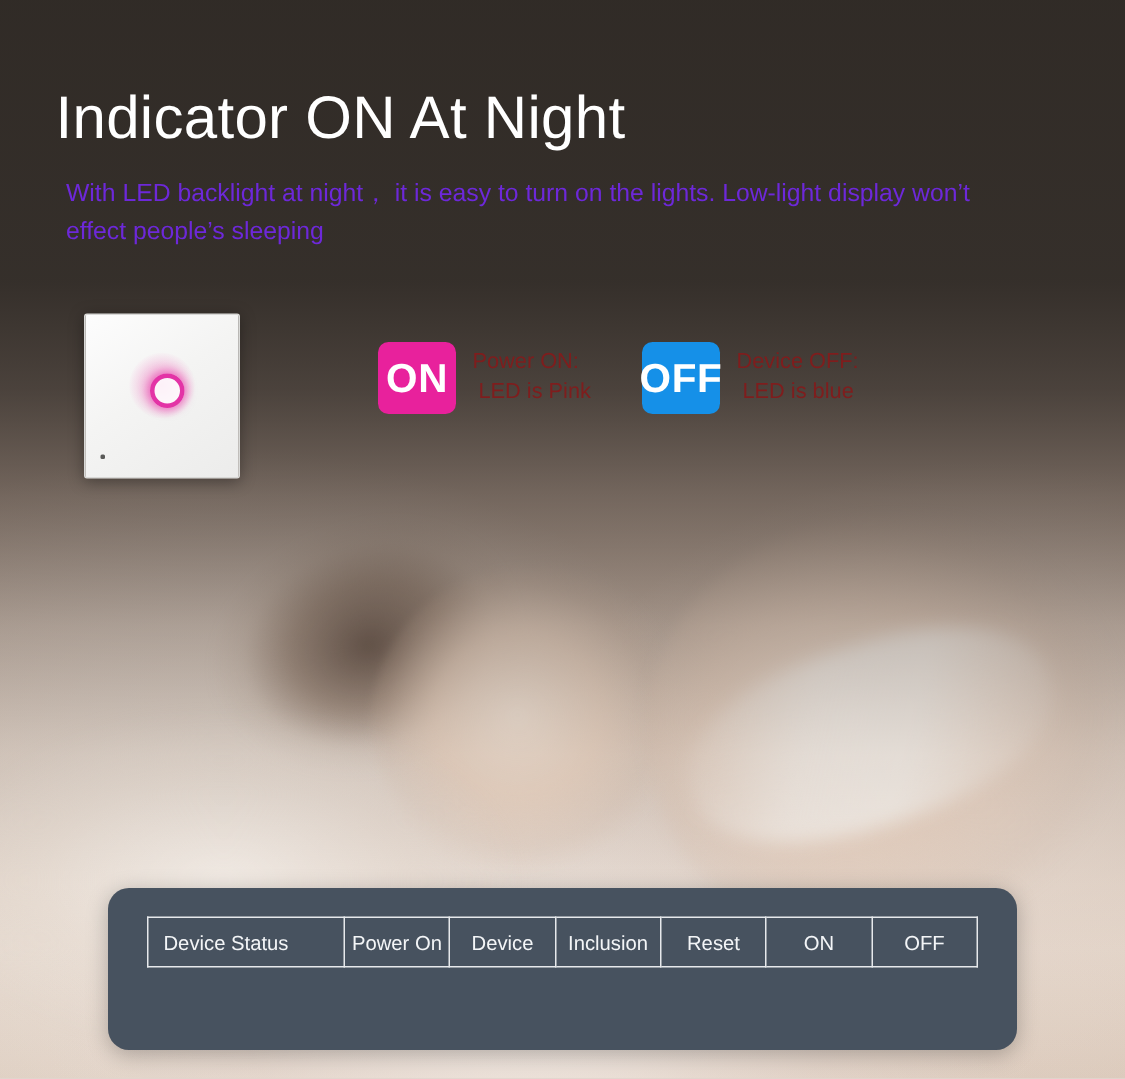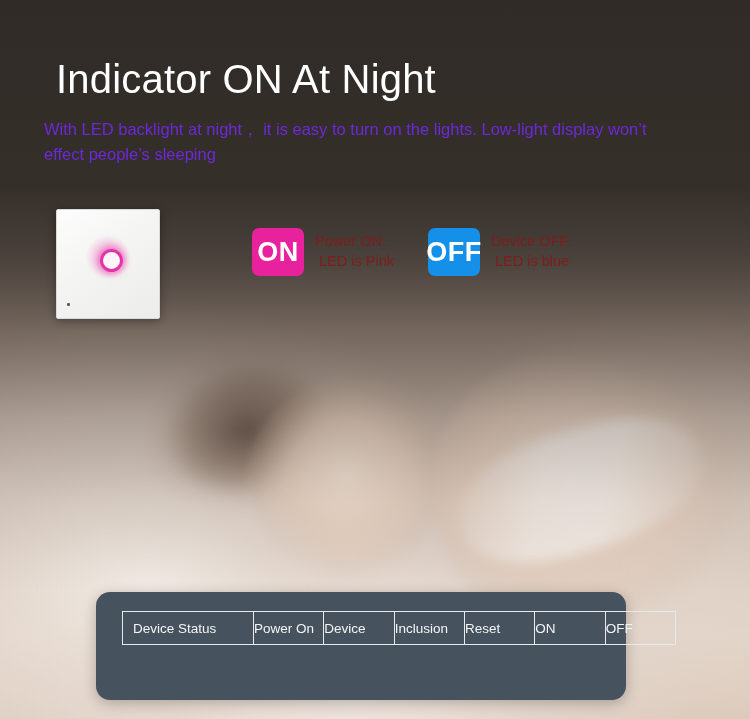--- a/index.html
+++ b/index.html
@@ -96,21 +96,21 @@
         rgba(60,53,48,0.55) 46%,
         rgba(70,62,56,0.30) 58%,
         rgba(80,71,64,0.14) 70%,
         rgba(90,80,72,0.06) 82%,
         rgba(100,90,80,0.02) 100%);
   }
 
   
   .heading {
     position: absolute;
-    left: 56px;
+    left: 37px;
     top: 57px;
     font-size: 40px;
     font-weight: 300;
     color: #ffffff;
     letter-spacing: 0.2px;
     white-space: nowrap;
   }
   .subtext {
     position: absolute;
     left: 44px;
@@ -202,40 +202,39 @@
     color: #7f1d1d;
     white-space: nowrap;
   }
   .badge-label .l2 { display: block; padding-left: 4px; }
 
   
   .table-panel {
     position: absolute;
     left: 72px;
     top: 592px;
-    width: 530px;
+    width: 606px;
     height: 108px;
     background: #47525f;
     border-radius: 14px;
     box-shadow: 0 3px 14px rgba(0,0,0,0.25);
-    margin-left: 24px;
   }
   table.status-table {
     position: absolute;
     left: 26px;
     top: 19px;
     width: 554px;
     border-collapse: collapse;
     table-layout: fixed;
   }
   table.status-table td {
     border: 1px solid #e7e9ec;
     color: #f3f5f7;
     font-size: 13.5px;
-    text-align: left;
+    text-align: center;
     height: 32px;
     padding: 0;
   }
   table.status-table tr.row-led td { height: 38px; }
   table.status-table td.label-cell {
     text-align: left;
     padding-left: 10px;
     width: 120px;
   }
   .led {

